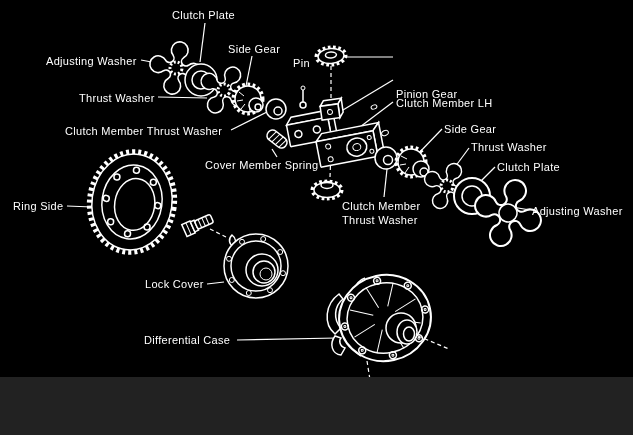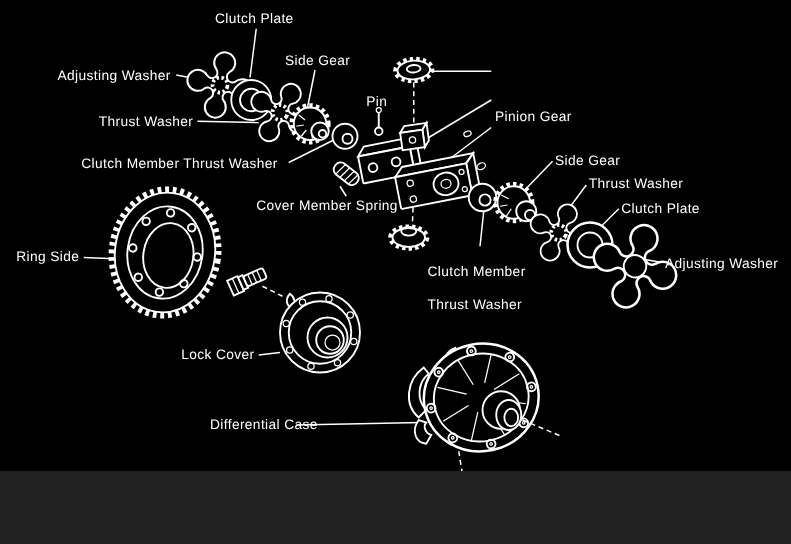--- a/index.html
+++ b/index.html
@@ -5,21 +5,21 @@
   html,body { margin:0; padding:0; background:#222; }
   #stage {
     position:relative; width:633px; height:377px; background:#000;
     overflow:hidden; font-family:"Liberation Sans", sans-serif;
   }
   #artwork { position:absolute; left:0; top:0; }
   .label {
     position:absolute; color:#fff; font-size:11px; line-height:1.3;
     letter-spacing:.3px; white-space:nowrap; font-weight:400;
   }
-  .label2 div { display:block;margin-top:12px; }
+  .label2 div { display:block; }
   
   .s  { stroke:#fff; stroke-width:1.5; fill:none; }
   .f  { stroke:#fff; stroke-width:1.5; fill:#000; }
   .f2 { stroke:#fff; stroke-width:2;   fill:#000; }
   .thin { stroke:#fff; stroke-width:1; fill:none; }
   .teeth  { stroke:#fff; stroke-width:6; fill:none; stroke-dasharray:3 3; }
   .teeth2 { stroke:#fff; stroke-width:5; fill:none; stroke-dasharray:2.6 2.4; }
   .teethh { stroke:#fff; stroke-width:3; fill:none; stroke-dasharray:2 2; }
   .dash { stroke:#fff; stroke-width:1.2; fill:none; stroke-dasharray:4 3; }
   .lead { stroke:#fff; stroke-width:1.2; fill:none; }
@@ -267,29 +267,30 @@
       <line class="thin" x1="4" y1="-5" x2="4" y2="5"></line>
       <ellipse class="s" cx="12" cy="0" rx="3.5" ry="5"></ellipse>
     </g>
   </svg>
 
   <div class="label" style="left:172px; top:8px;">Clutch Plate</div>
   <div class="label" style="left:228px; top:42px;">Side Gear</div>
   <div class="label" style="left:46px;  top:54px;">Adjusting Washer</div>
   <div class="label" style="left:79px;  top:91px;">Thrust Washer</div>
   <div class="label" style="left:65px;  top:124px;">Clutch Member Thrust Washer</div>
-  <div class="label" style="left:293px; top:75px;">Pin</div>
+  <div class="label" style="left:293px; top:56px;">Pin</div>
   <div class="label" style="left:396px; top:51px;margin-top:36px;">Pinion Gear</div>
+  <div class="label" style="left:396px; top:96px;">Clutch Member LH</div>
   <div class="label" style="left:444px; top:122px;">Side Gear</div>
   <div class="label" style="left:471px; top:140px;">Thrust Washer</div>
   <div class="label" style="left:497px; top:160px;">Clutch Plate</div>
   <div class="label" style="left:532px; top:204px;">Adjusting Washer</div>
   <div class="label" style="left:205px; top:158px;">Cover Member Spring</div>
   <div class="label label2" style="left:342px; top:199px;">
     <div>Clutch Member</div>
     <div>Thrust Washer</div>
   </div>
   <div class="label" style="left:13px;  top:199px;">Ring Side</div>
   <div class="label" style="left:145px; top:277px;">Lock Cover</div>
-  <div class="label" style="left:144px; top:333px;margin-left:24px;">Differential Case</div>
+  <div class="label" style="left:144px; top:333px;">Differential Case</div>
   <div class="label" style="left:412px; top:390px;">Lock Plate</div>
 
 </div>
 
 </body></html>

